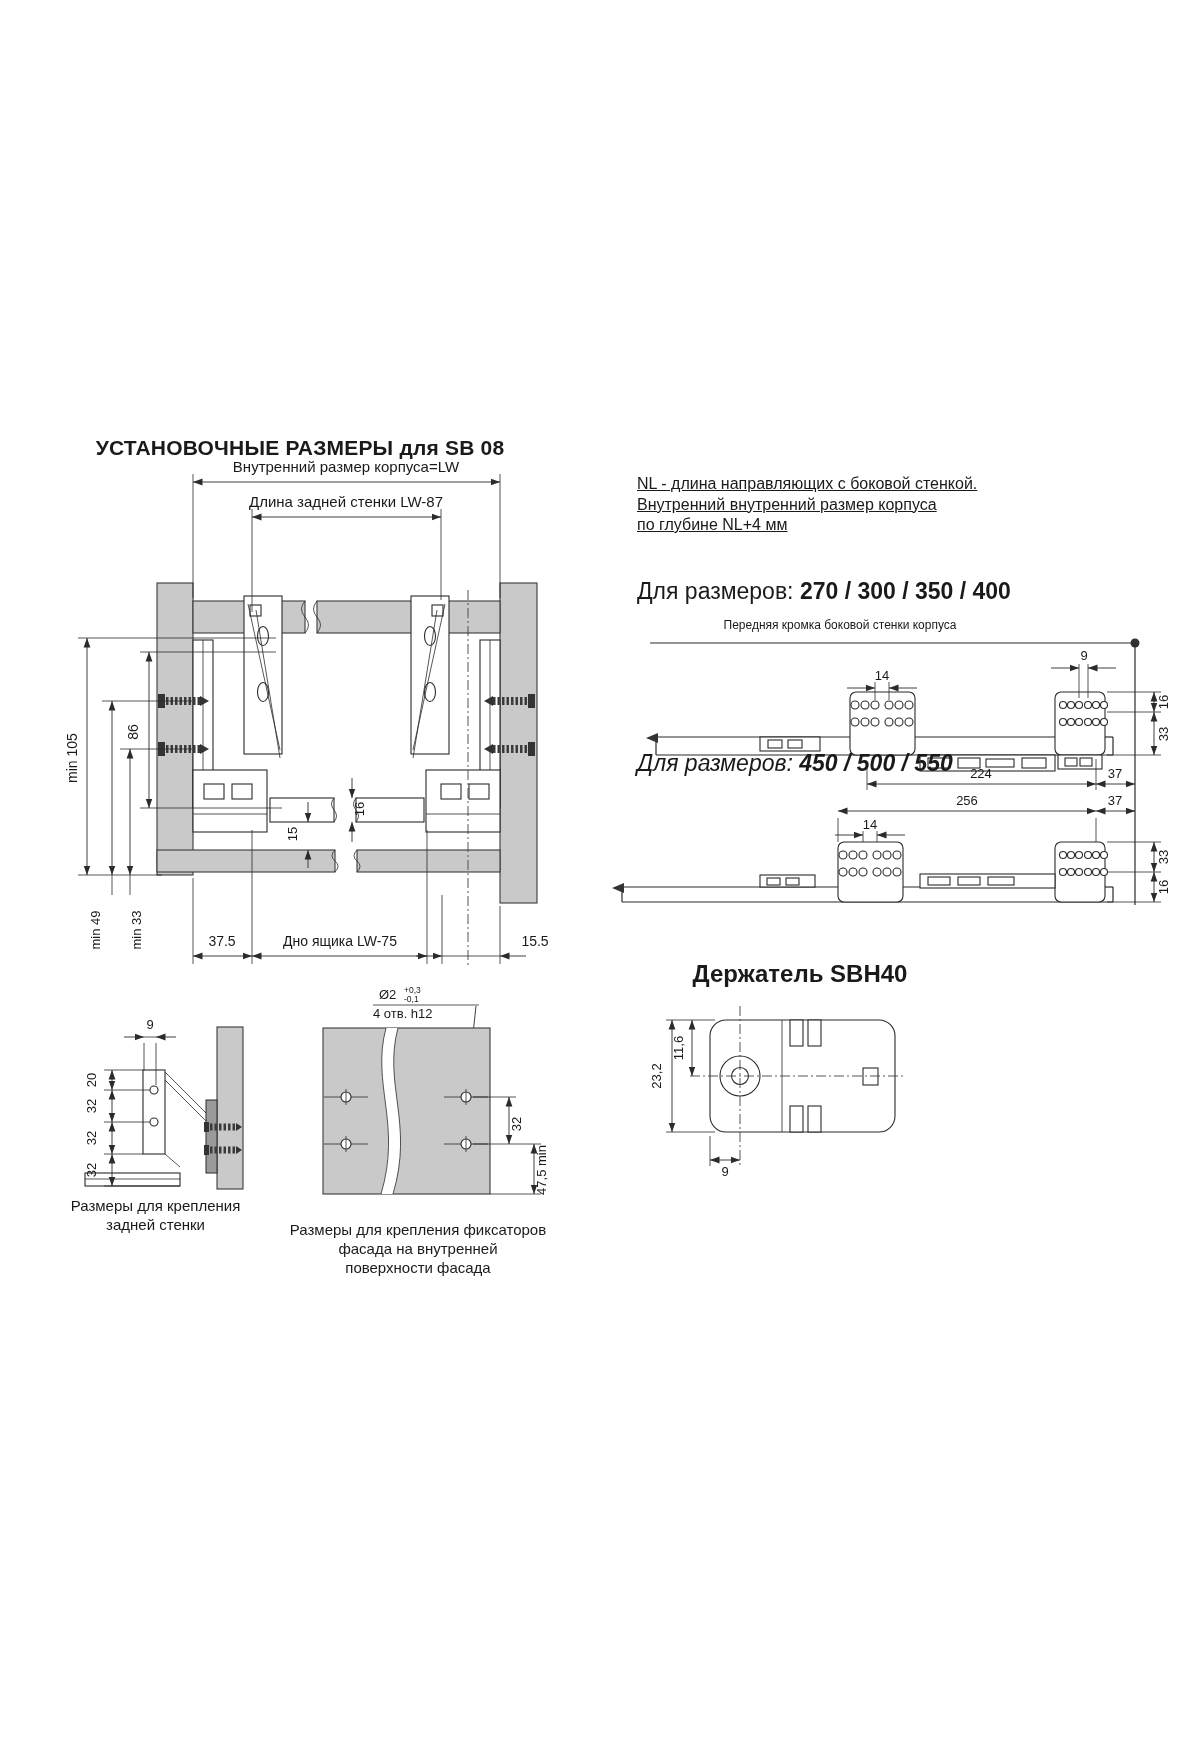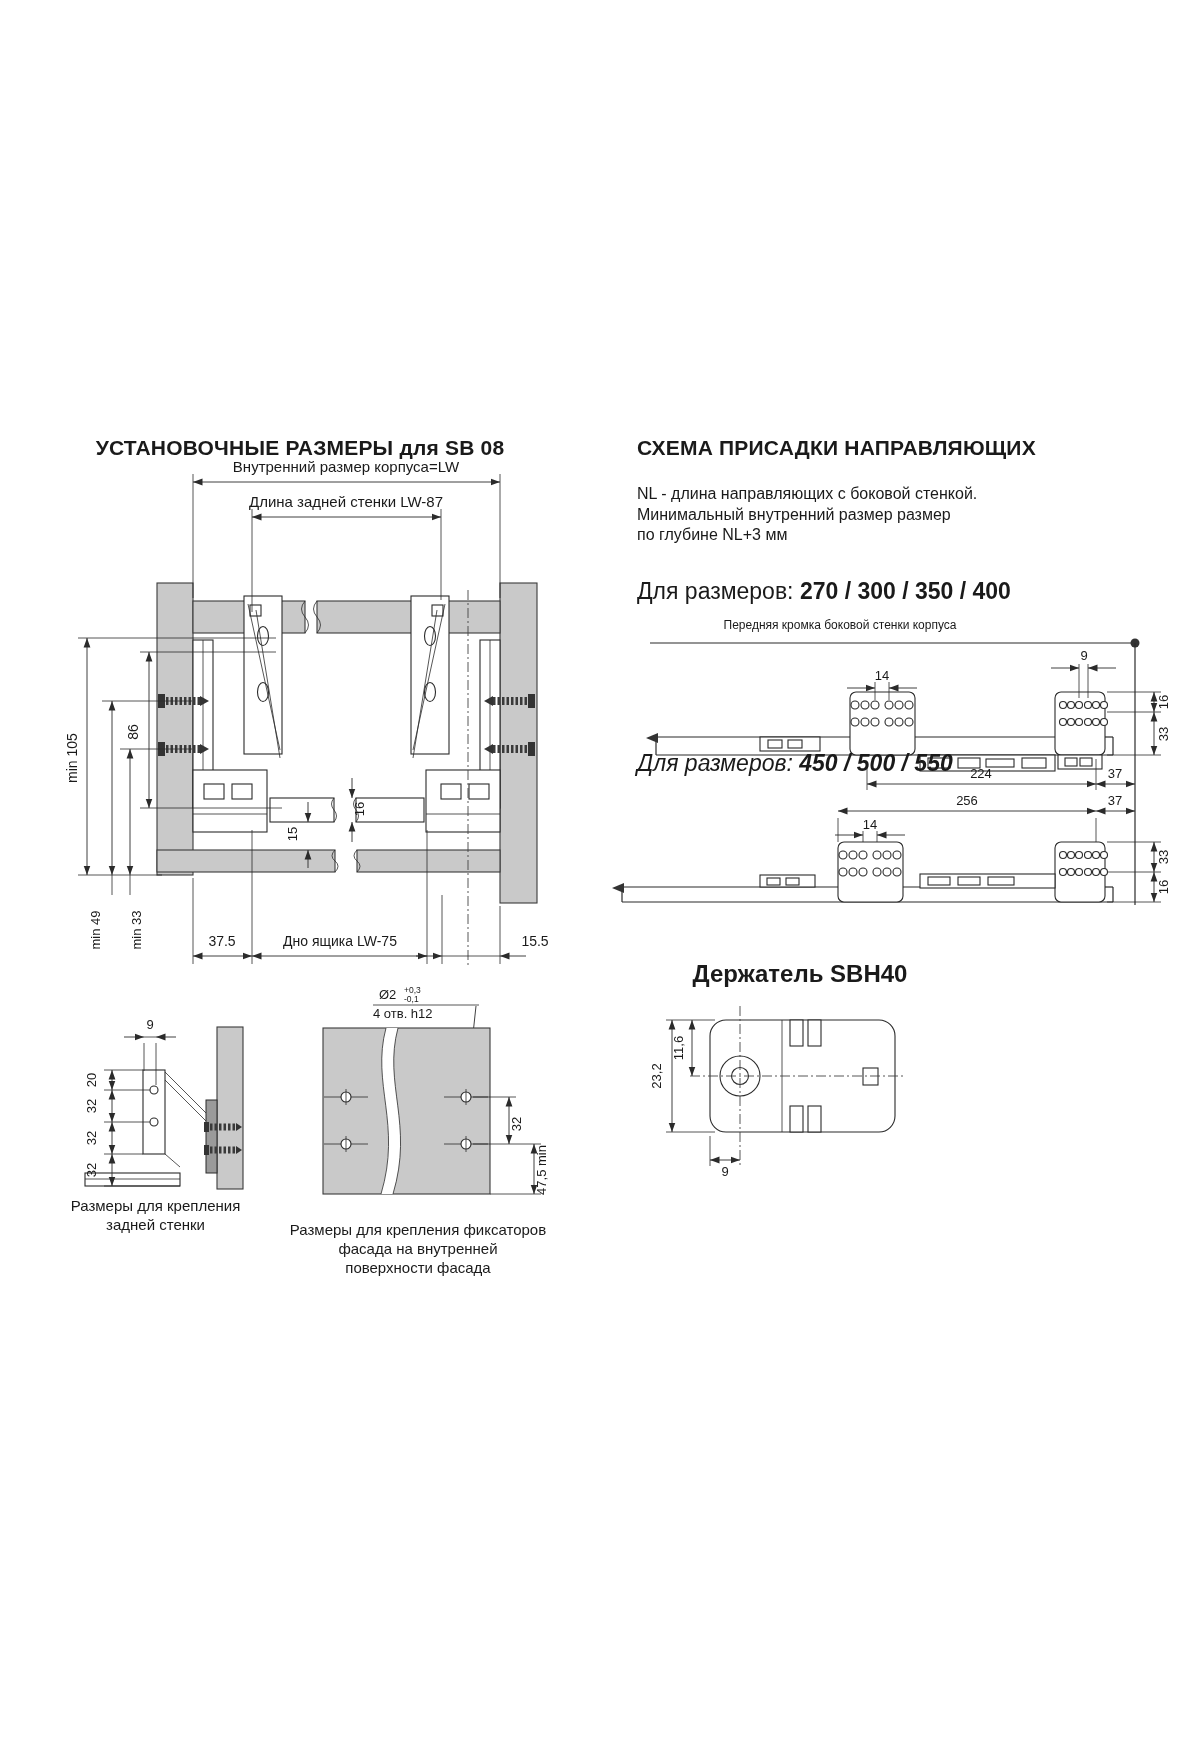--- a/index.html
+++ b/index.html
@@ -275,25 +275,24 @@
   <div class="abs cap" style="left:38px;top:1196px;width:235px;">
     <div>Размеры  для крепления</div>
     <div>задней стенки</div>
   </div>
   <div class="abs cap" style="left:283px;top:1220px;width:270px;">
     <div>Размеры для крепления фиксаторов</div>
     <div>фасада на внутренней</div>
     <div>поверхности фасада</div>
   </div>
 
-  <div class="abs h1" style="left:637px;top:436px;">СХЕМА ПРИСАДКИ НАПРАВЛЯЮЩИХ</div>
-  <div class="abs sub" style="left:637px;top:484px;width:480px;">
+  <div class="abs sub" style="left:637px;top:474px;width:480px;text-decoration:underline;">
     <div>NL - длина направляющих с боковой стенкой.</div>
-    <div>Минимальный внутренний размер размер</div>
-    <div>по глубине NL+3 мм</div>
+    <div>Внутренний внутренний размер корпуса</div>
+    <div>по глубине NL+4 мм</div>
   </div>
 
   <div class="abs sizes" style="left:637px;top:578px;"><span>Для размеров:</span> <b>270 / 300 / 350 / 400</b></div>
 
   <div class="abs lbl" style="left:640px;top:618px;width:400px;">Передняя кромка боковой стенки корпуса</div>
 
   <svg style="left:610px;top:638px;" width="580" height="280" viewBox="0 0 580 280">
     <defs>
       <marker id="a4e" markerWidth="11" markerHeight="8" refX="9.5" refY="4" orient="auto" markerUnits="userSpaceOnUse">
         <path d="M0,0.6 L9.5,4 L0,7.4 Z" fill="#2b2b2b"></path>

